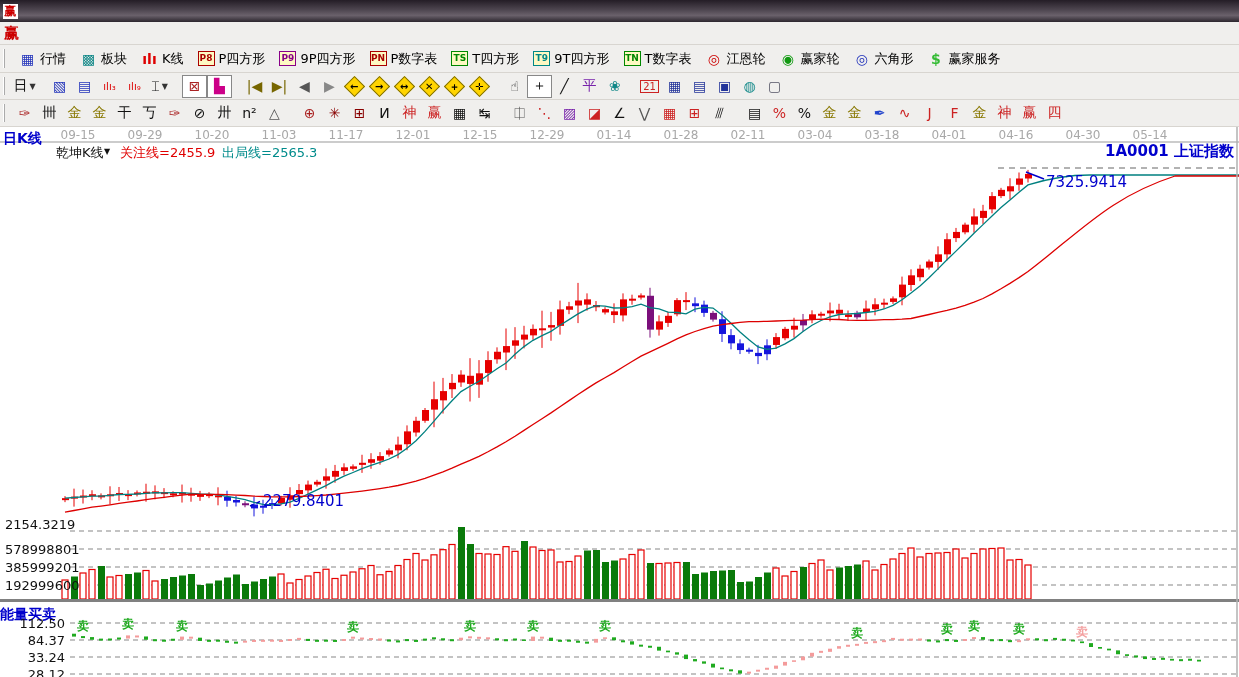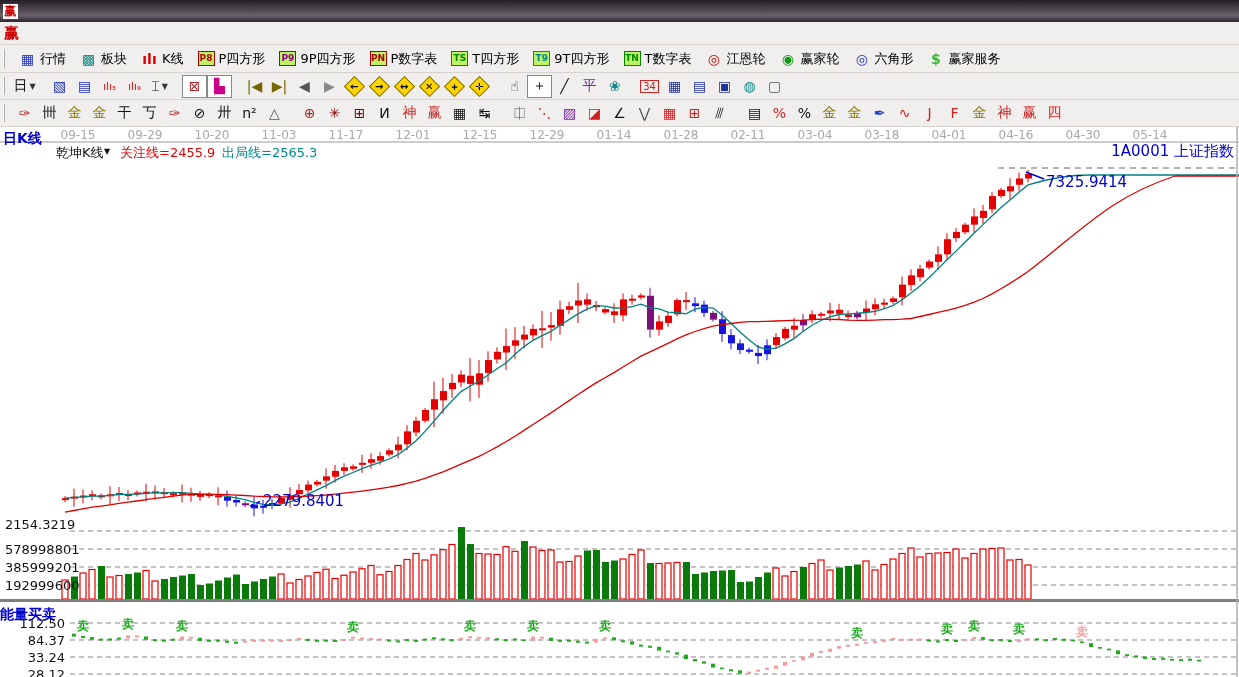--- a/index.html
+++ b/index.html
@@ -18,40 +18,40 @@
   .menu-item { padding:2px 11px; cursor:default; }
   
   .toolbar { background:#f0efed; display:flex; align-items:center; border-bottom:1px solid #d8d5d0; }
   .tb1 { height:28px; font-size:13px; }
   .tb2 { height:27px; }
   .tb3 { height:27px; }
   .grip { width:6px; height:70%; margin:0 3px; border-left:2px ridge #fff; }
   .sep  { width:2px; height:75%; margin:0 4px; border-left:1px solid #c8c5c0; border-right:1px solid #fff; }
   .tb-btn { display:flex; align-items:center; gap:4px; padding:2px 6px; border:1px solid transparent; cursor:default; }
   .badge { display:inline-block; min-width:17px; height:15px; line-height:13px; text-align:center;
-    font-size:9px; font-weight:bold; border:1px solid; background:#bef264; }
+    font-size:9px; font-weight:bold; border:1px solid; background:#fef9c3; }
   .glyphicon { display:inline-block; width:17px; text-align:center; font-size:14px; font-weight:bold; }
   .tool-btn { width:25px; height:23px; display:flex; align-items:center; justify-content:center;
     font-size:14px; border:1px solid transparent; cursor:default; }
   .tool-btn.pressed { border:1px solid #888; background:#fff; }
   .caret { font-size:8px; margin-left:2px; color:#333; }
   .diamond { width:15px; height:15px; background:#ffd400; border:1px solid #7a6a00;
     transform:rotate(45deg); display:flex; align-items:center; justify-content:center; }
   .diamond > span { transform:rotate(-45deg); font-size:10px; font-weight:bold; color:#000; }
   
   .chart-area { position:relative; width:1239px; height:550px; background:#fff; }
   .chart-area svg { position:absolute; left:0; top:0; }
   .lbl { position:absolute; white-space:nowrap; }
   .date-tick { position:absolute; top:1px; transform:translateX(-50%); font-size:12px; color:#a8a8a8; }
   .period-lbl { left:3px; top:3px; font-size:14px; font-weight:bold; color:#0000cc; }
   .qk-lbl { left:56px; top:17px; font-size:13px; color:#111; }
   .qk-caret { left:104px; top:20px; font-size:8px; color:#111; }
   .watch-lbl { left:120px; top:17px; font-size:13px; color:#e00000; }
   .exit-lbl  { left:222px; top:17px; font-size:13px; color:#008b8b; }
-  .sym-lbl { right:5px; top:15px; font-size:15px; font-weight:normal; color:#0000cc; }
+  .sym-lbl { right:5px; top:15px; font-size:15px; font-weight:bold; color:#0000cc; }
   .ann { position:absolute; color:#0000cc; font-size:15px; }
   .ann-high { left:1046px; top:46px; }
   .ann-low  { left:263px; top:365px; }
   .axis-lbl { position:absolute; right:1174px; text-align:right; width:60px; font-size:13px; color:#111; }
   .osc-name { left:0px; top:479px; font-size:14px; font-weight:bold; color:#0000cc; }
 </style>
 </head>
 <body>
 
 <div class="titlebar">
@@ -205,21 +205,21 @@
         <span style="color: rgb(17, 17, 17); font-size: 14px;">╱</span>
       </span>
       <span class="tool-btn">
         <span style="color: rgb(119, 34, 170); font-size: 14px;">平</span>
       </span>
       <span class="tool-btn">
         <span style="color: rgb(17, 136, 136); font-size: 14px;">❀</span>
       </span>
       <span class="sep"></span>
       <span class="tool-btn">
-        <span style="color: rgb(204, 34, 34); font-size: 10px; border: 1px solid rgb(204, 34, 34); padding: 0px 2px;">34</span>
+        <span style="color: rgb(204, 34, 34); font-size: 10px; border: 1px solid rgb(204, 34, 34); padding: 0px 2px;">21</span>
       </span>
       <span class="tool-btn">
         <span style="color: rgb(34, 51, 153); font-size: 14px;">▦</span>
       </span>
       <span class="tool-btn">
         <span style="color: rgb(34, 51, 153); font-size: 14px;">▤</span>
       </span>
       <span class="tool-btn">
         <span style="color: rgb(34, 51, 153); font-size: 14px;">▣</span>
       </span>

